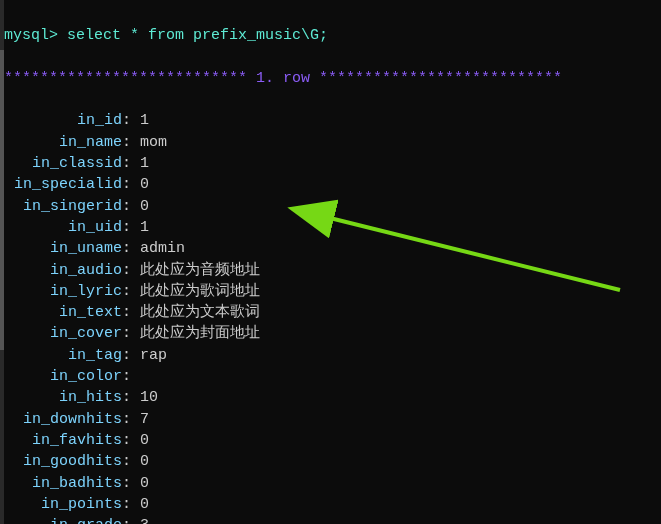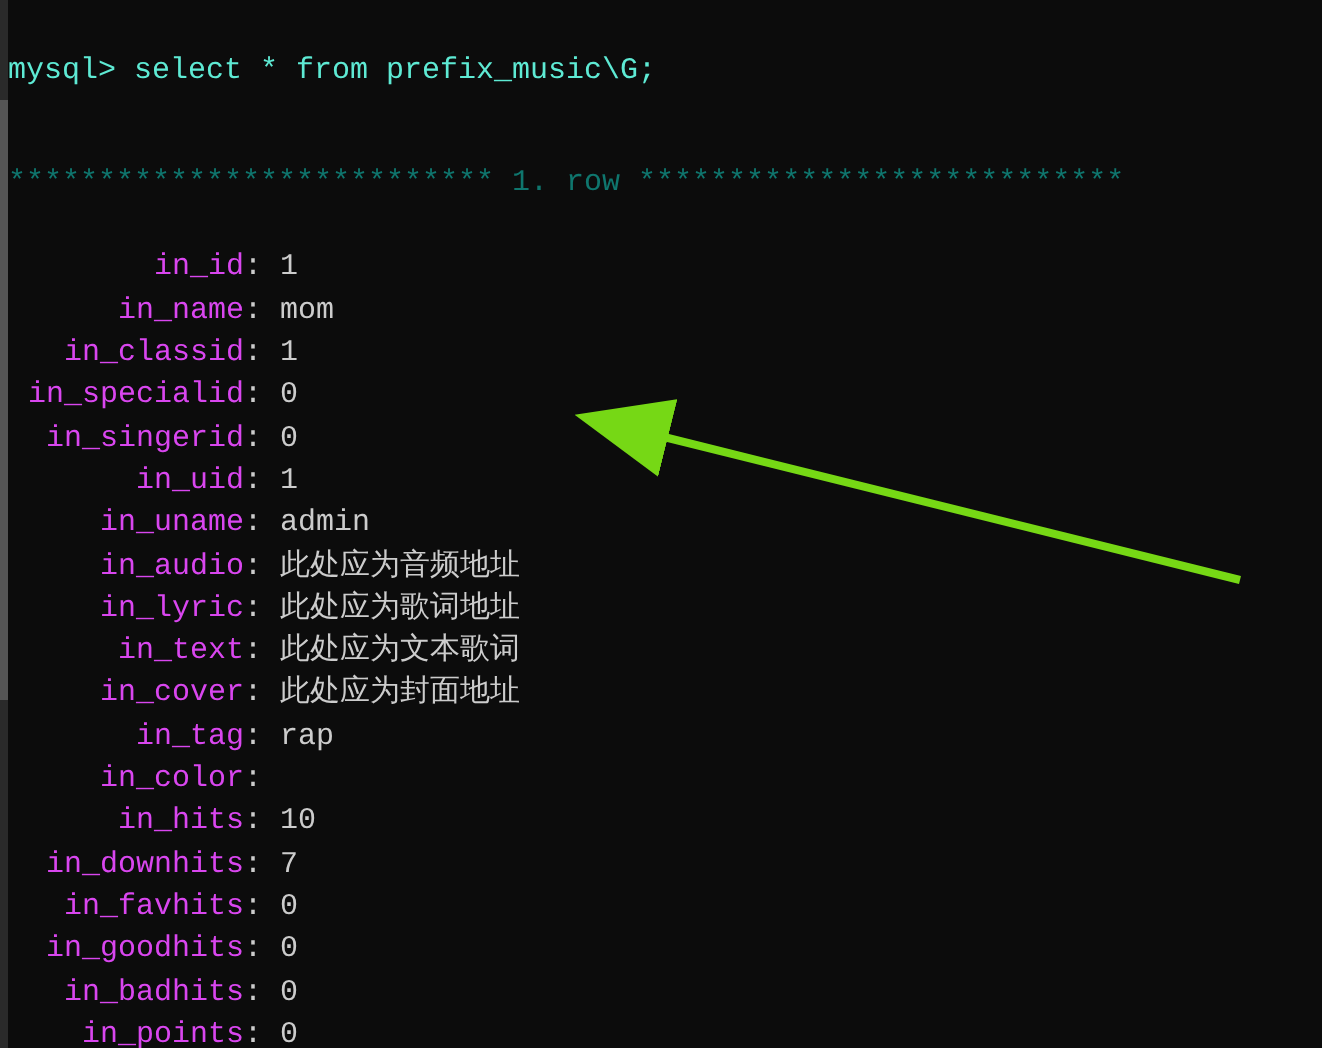--- a/index.html
+++ b/index.html
@@ -33,31 +33,30 @@
       left: 0;
       top: 50px;
       width: 4px;
       height: 300px;
       background: #555;
     }
     .prompt-row {
       color: #5eead4;
     }
     .separator-row {
-      color: #0f766e;
-      margin-top: 13px;
+      color: #8b5cf6;
     }
     .data-row {
       display: block;
     }
     .field-name {
       display: inline-block;
       width: 118px;
       text-align: right;
-      color: #d946ef;
+      color: #7dd3fc;
     }
     .field-value {
       color: #cccccc;
     }
     .arrow-overlay {
       position: absolute;
       top: 0;
       left: 0;
       pointer-events: none;
       width: 661px;

